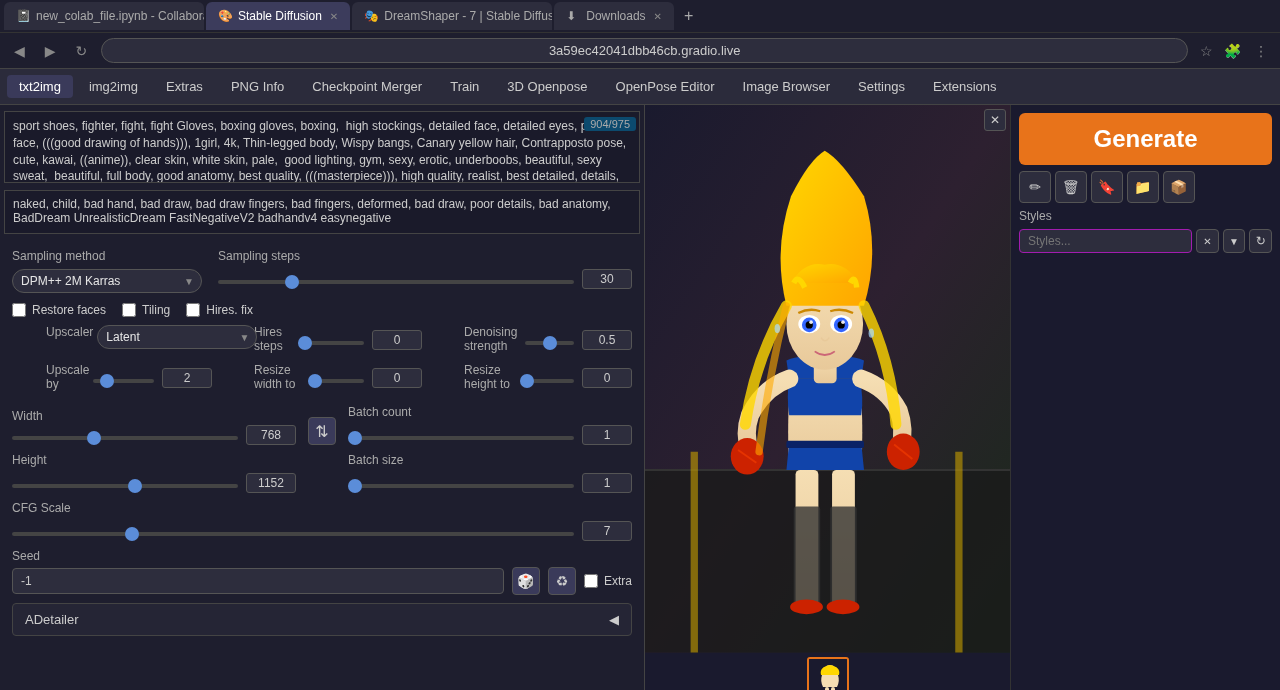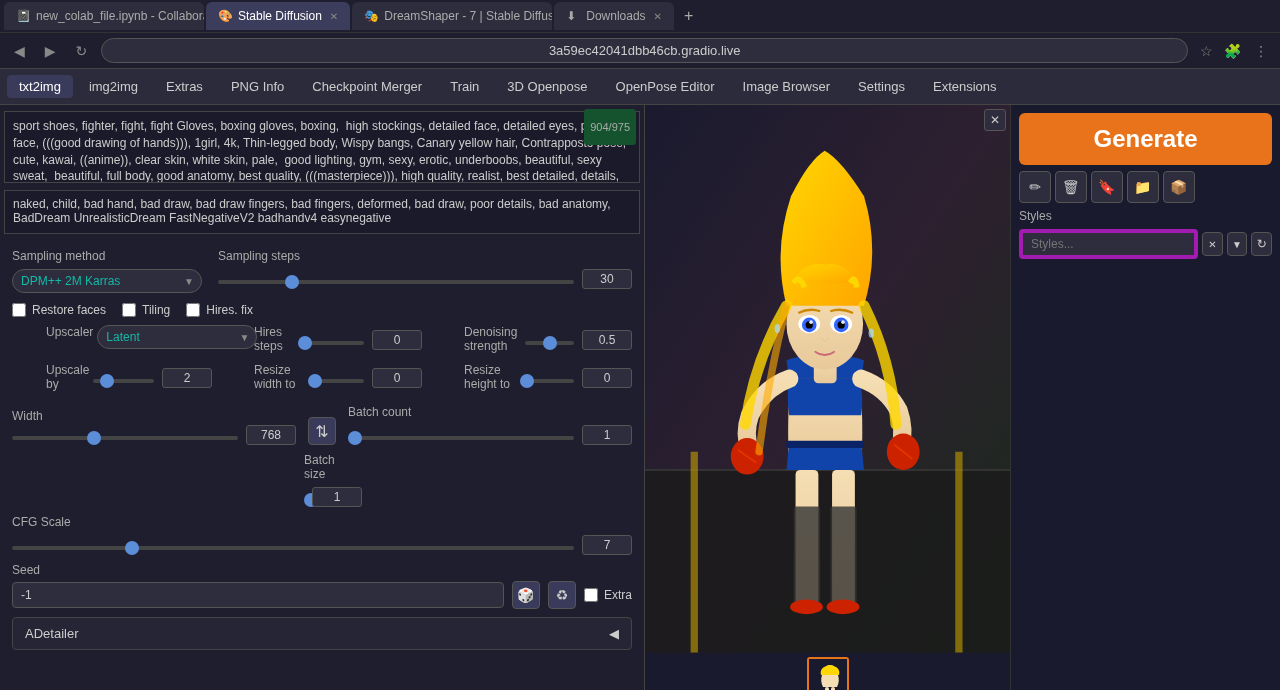--- a/index.html
+++ b/index.html
@@ -128,25 +128,25 @@
       padding: 6px 8px;
       resize: none;
       width: 100%;
       height: 44px;
       font-family: Arial, sans-serif;
       margin-top: 4px;
     }
     .token-display {
       position: absolute;
       right: 8px;
-      top: 4px;
-      background: #14532d;
+      top: 12px;
+      background: #0c4a6e;
       color: #aaa;
       font-size: 11px;
-      padding: 12px 6px;
+      padding: 1px 6px;
       border-radius: 3px;
     }
 
     
     .controls-area {
       flex: 1;
       overflow-y: auto;
       padding: 8px 12px;
       background: #1e1e2e;
     }
@@ -159,21 +159,21 @@
       display: flex;
       align-items: flex-start;
       gap: 16px;
       margin-bottom: 10px;
     }
     .field-group { display: flex; flex-direction: column; gap: 4px; justify-content: flex-end; }
     .field-label { font-size: 12px; color: #aaa; margin-bottom: 2px; }
     .select-dropdown {
       background: #2d2d3d;
       border: 1px solid #555;
-      color: #14b8a6;
+      color: #e5e5e5;
       padding: 4px 40px 4px 8px;
       border-radius: 12px;
       font-size: 12px;
       appearance: none;
       width: 190px;
       cursor: pointer;
     }
     .select-wrapper { position: relative; }
     .select-wrapper::after {
       content: '▼';
@@ -366,21 +366,21 @@
       border-radius: 4px;
       cursor: pointer;
       display: flex;
       align-items: center;
       justify-content: center;
       font-size: 14px;
     }
     .styles-input {
       flex: 1;
       background: #2d2d3d;
-      border: 4px solid #a21caf;
+      border: 1px solid #a21caf;
       color: #ccc;
       padding: 4px 8px;
       font-size: 12px;
       border-radius: 4px;
     }
     .main-image-container {
       flex: 1;
       display: flex;
       align-items: center;
       justify-content: center;
@@ -652,20 +652,29 @@
           <div class="slider-with-value">
             <div class="slider-container">
               <input type="range" min="1" max="16" value="1" style="">
             </div>
             <input type="text" class="value-box" value="1" style="">
           </div>
         </div>
       </div>
 
       <div style="display:grid;grid-template-columns:1fr 36px 1fr;gap:8px;margin-bottom:8px;align-items:end;">
+        <div style="display:flex;flex-direction:column;gap:4px;">
+          <div class="field-label">Height</div>
+          <div class="slider-with-value">
+            <div class="slider-container">
+              <input type="range" min="64" max="2048" step="64" value="1152" style="">
+            </div>
+            <input type="text" class="value-box" value="1152" style="">
+          </div>
+        </div>
         <div></div>
         <div style="display:flex;flex-direction:column;gap:4px;">
           <div class="field-label">Batch size</div>
           <div class="slider-with-value">
             <div class="slider-container">
               <input type="range" min="1" max="16" value="1" style="">
             </div>
             <input type="text" class="value-box" value="1" style="">
           </div>
         </div>

